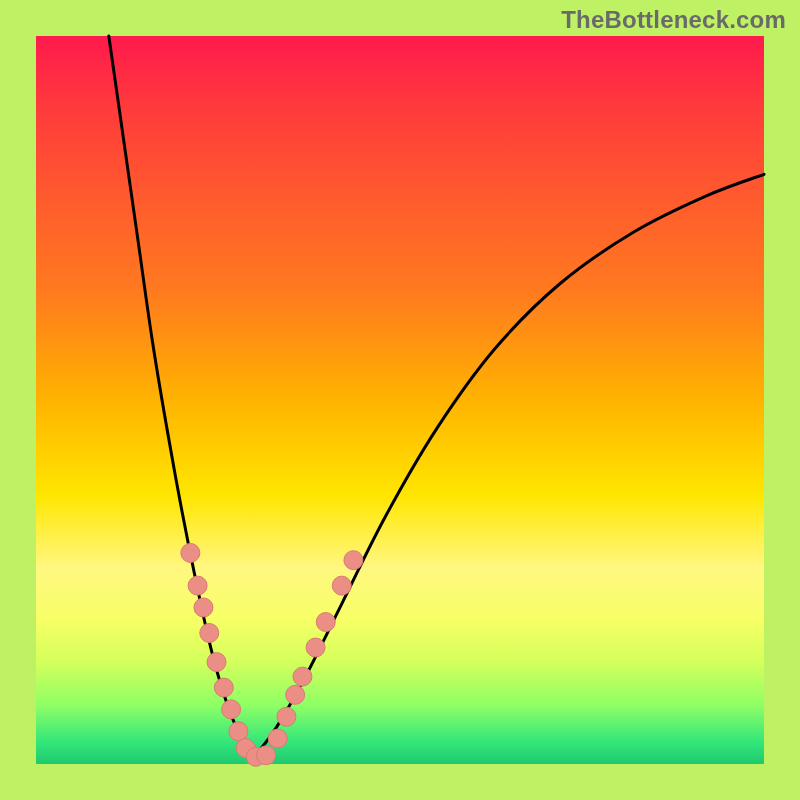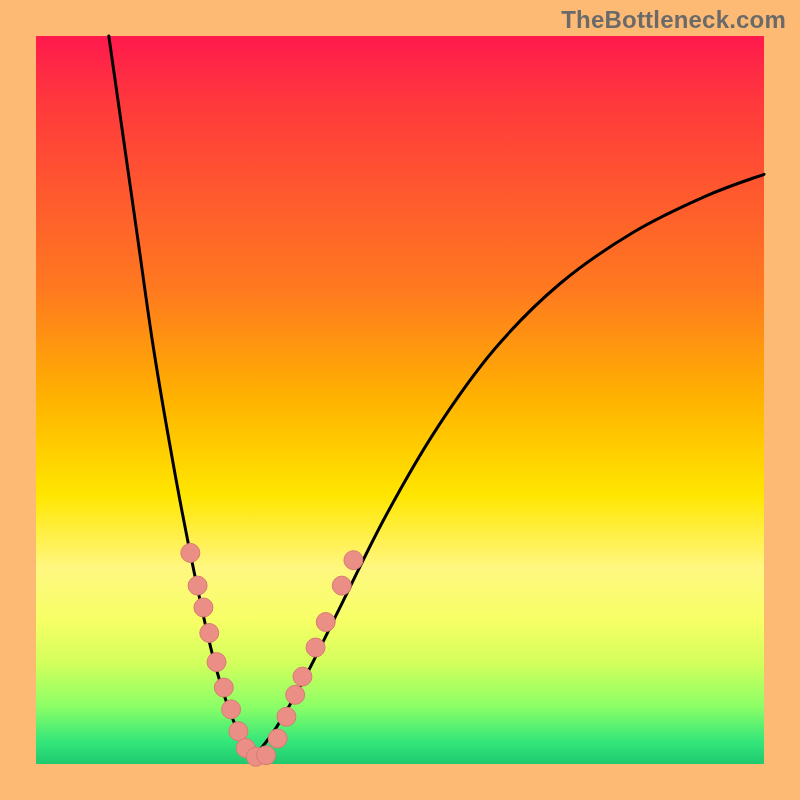--- a/index.html
+++ b/index.html
@@ -9,21 +9,21 @@
     height: 800px;
     background: #000;
     overflow: hidden;
   }
   .frame {
     position: absolute;
     left: 0;
     top: 0;
     width: 800px;
     height: 800px;
-    background: #fdba74;
+    background: #bef264;
   }
   .plot {
     position: absolute;
     left: 36px;
     top: 36px;
     width: 728px;
     height: 728px;
     background: linear-gradient(
       to bottom,
       #ff1a4d 0%,

